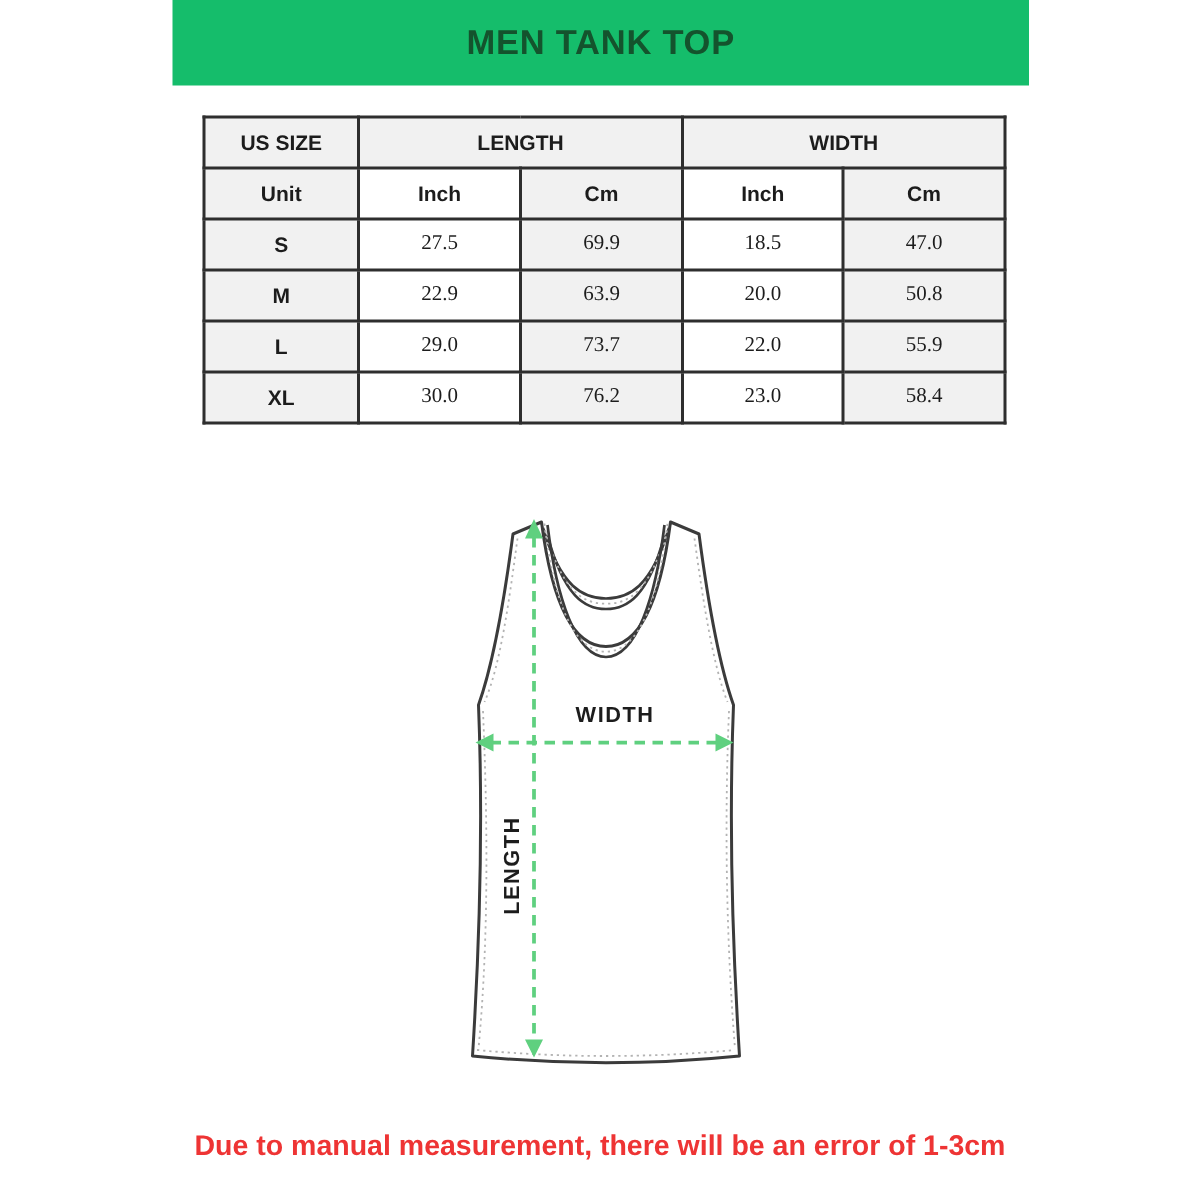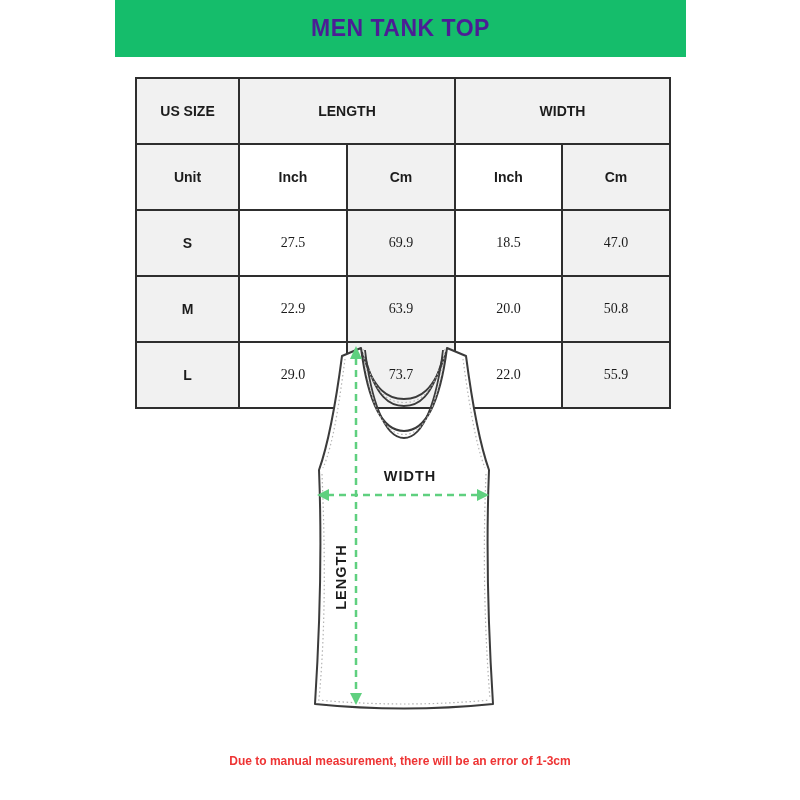--- a/index.html
+++ b/index.html
@@ -6,38 +6,38 @@
   body {
     width: 800px; height: 800px; position: relative;
     background: #ffffff; overflow: hidden;
     font-family: "Liberation Sans", "DejaVu Sans", sans-serif;
   }
   .banner {
     position: absolute; left: 115px; top: 0; width: 571px; height: 57px;
     background: #15bd6b; display: flex; align-items: center; justify-content: center;
   }
   .banner-title {
-    color: #4c1d95; font-size: 23px; font-weight: bold; letter-spacing: 0.5px;
+    color: #14532d; font-size: 23px; font-weight: bold; letter-spacing: 0.5px;
   }
   table.size-table {
     position: absolute; left: 135px; top: 77px; width: 534px;
     border-collapse: collapse; table-layout: fixed;
     font-size: 14px; color: #1c1c1c;
   }
   table.size-table th, table.size-table td {
     border: 2px solid #2e2e2e; height: 32px; text-align: center;
-    vertical-align: middle; padding: 16px; background: #ffffff;
+    vertical-align: middle; padding: 0; background: #ffffff;
   }
   table.size-table .gray { background: #f1f1f1; }
   table.size-table th { font-weight: bold; font-size: 14px; }
   table.size-table td { font-weight: normal; font-family: Liberation Serif, serif; }
   .tank-svg { position: absolute; left: 0; top: 0; pointer-events: none; }
   .footer-note {
     position: absolute; left: 0; top: 754px; width: 800px;
-    text-align: center; font-size: 12px; font-weight: bold; color: #ee3434;
+    text-align: center; font-size: 19px; font-weight: bold; color: #ee3434;
   }
 </style>
 </head>
 <body>
 
 <div class="banner">
   <span class="banner-title">MEN TANK TOP</span>
 </div>
 
 <table class="size-table">
@@ -77,20 +77,27 @@
       <td>20.0</td>
       <td class="gray">50.8</td>
     </tr>
     <tr>
       <th class="gray">L</th>
       <td>29.0</td>
       <td class="gray">73.7</td>
       <td>22.0</td>
       <td class="gray">55.9</td>
     </tr>
+    <tr>
+      <th class="gray">XL</th>
+      <td>30.0</td>
+      <td class="gray">76.2</td>
+      <td>23.0</td>
+      <td class="gray">58.4</td>
+    </tr>
   </tbody>
 </table>
 
 <svg class="tank-svg" width="800" height="800" viewBox="0 0 800 800" xmlns="http://www.w3.org/2000/svg">
 
   <path d="M 342,356 L 361,348
            C 368,402 382,431 404,431
            C 426,431 440,402 447,348
            L 466,356
            C 471,394 479,442 489,470

